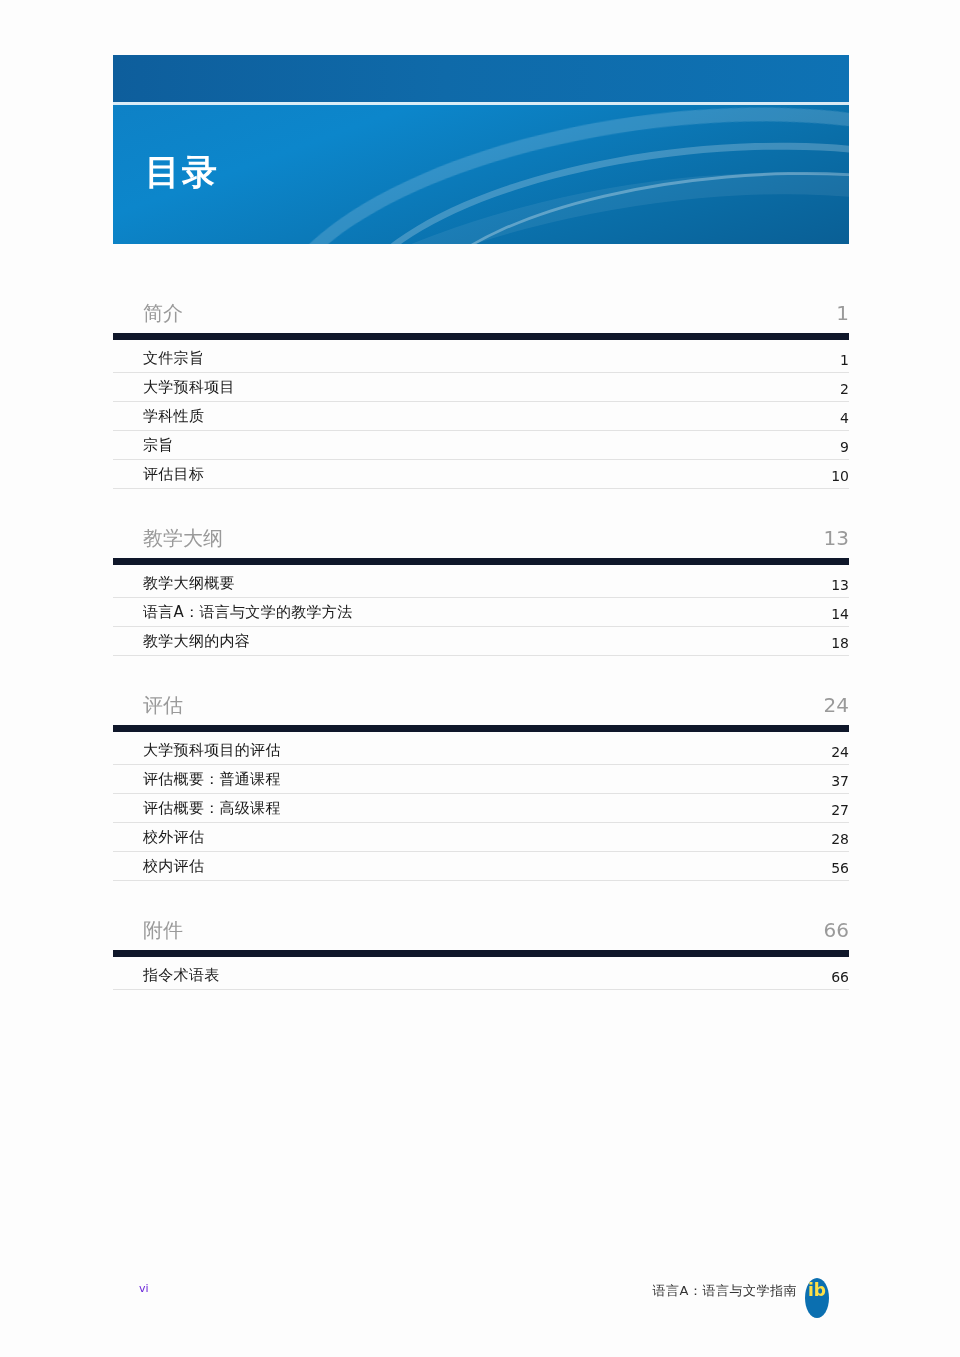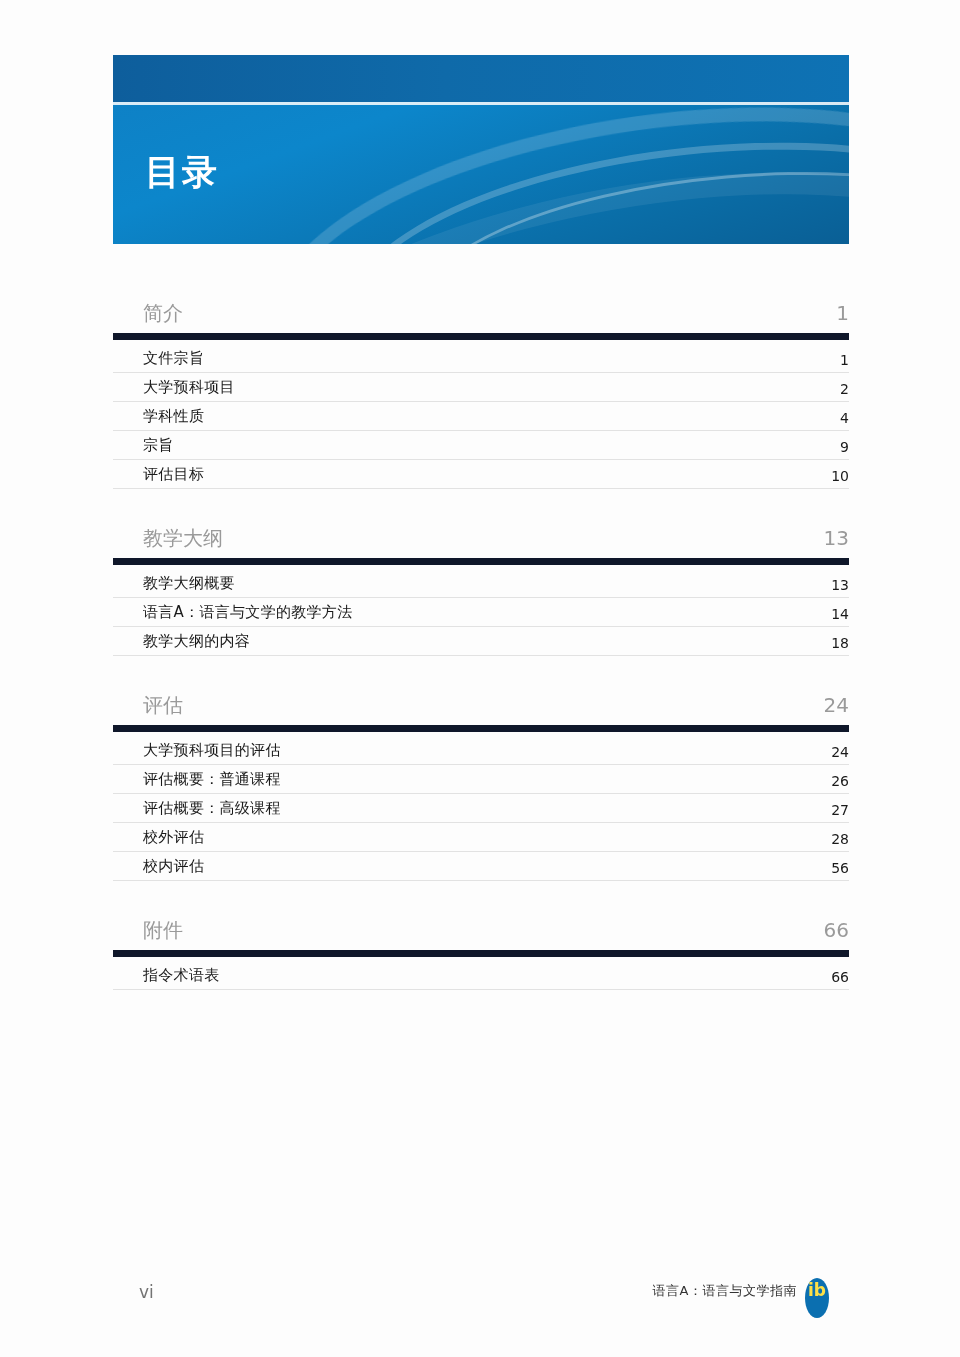--- a/index.html
+++ b/index.html
@@ -146,22 +146,22 @@
     left: 113px;
     top: 1274px;
     width: 736px;
     height: 34px;
   }
   .footer-page {
     position: absolute;
     left: 26px;
     top: 8px;
     font-family: "DejaVu Sans", sans-serif;
-    font-size: 17px;
-    color: #737373;
+    font-size: 11px;
+    color: #6d28d9;
   }
   .footer-right {
     position: absolute;
     right: 52px;
     top: 8px;
     font-family: "DejaVu Sans", sans-serif;
     font-size: 13px;
     color: #333;
     letter-spacing: 0.5px;
   }
@@ -252,21 +252,21 @@
       <div class="toc-sec">
         <span class="lbl">评估</span>
         <span class="pg">24</span>
       </div>
       <div class="toc-row">
         <span class="lbl">大学预科项目的评估</span>
         <span class="pg">24</span>
       </div>
       <div class="toc-row">
         <span class="lbl">评估概要：普通课程</span>
-        <span class="pg">26</span>
+        <span class="pg">37</span>
       </div>
       <div class="toc-row">
         <span class="lbl">评估概要：高级课程</span>
         <span class="pg">27</span>
       </div>
       <div class="toc-row">
         <span class="lbl">校外评估</span>
         <span class="pg">28</span>
       </div>
       <div class="toc-row">

